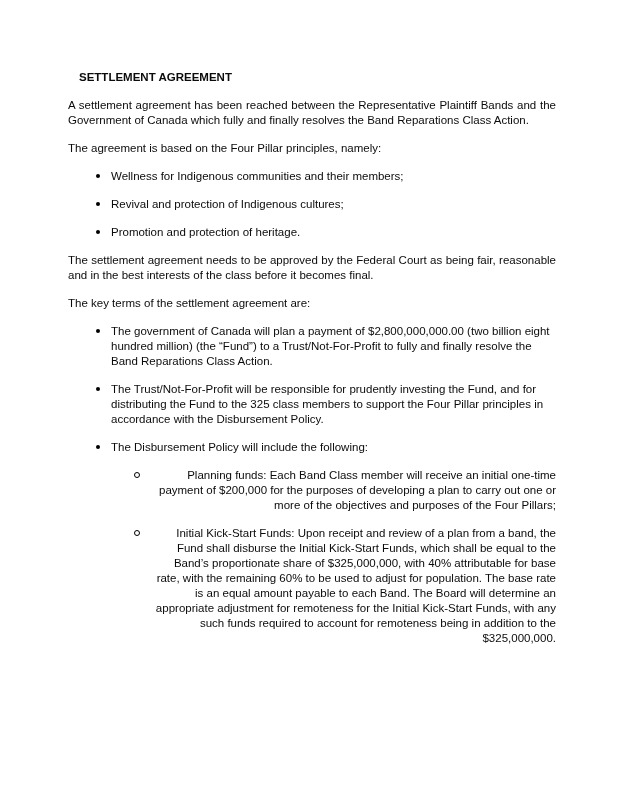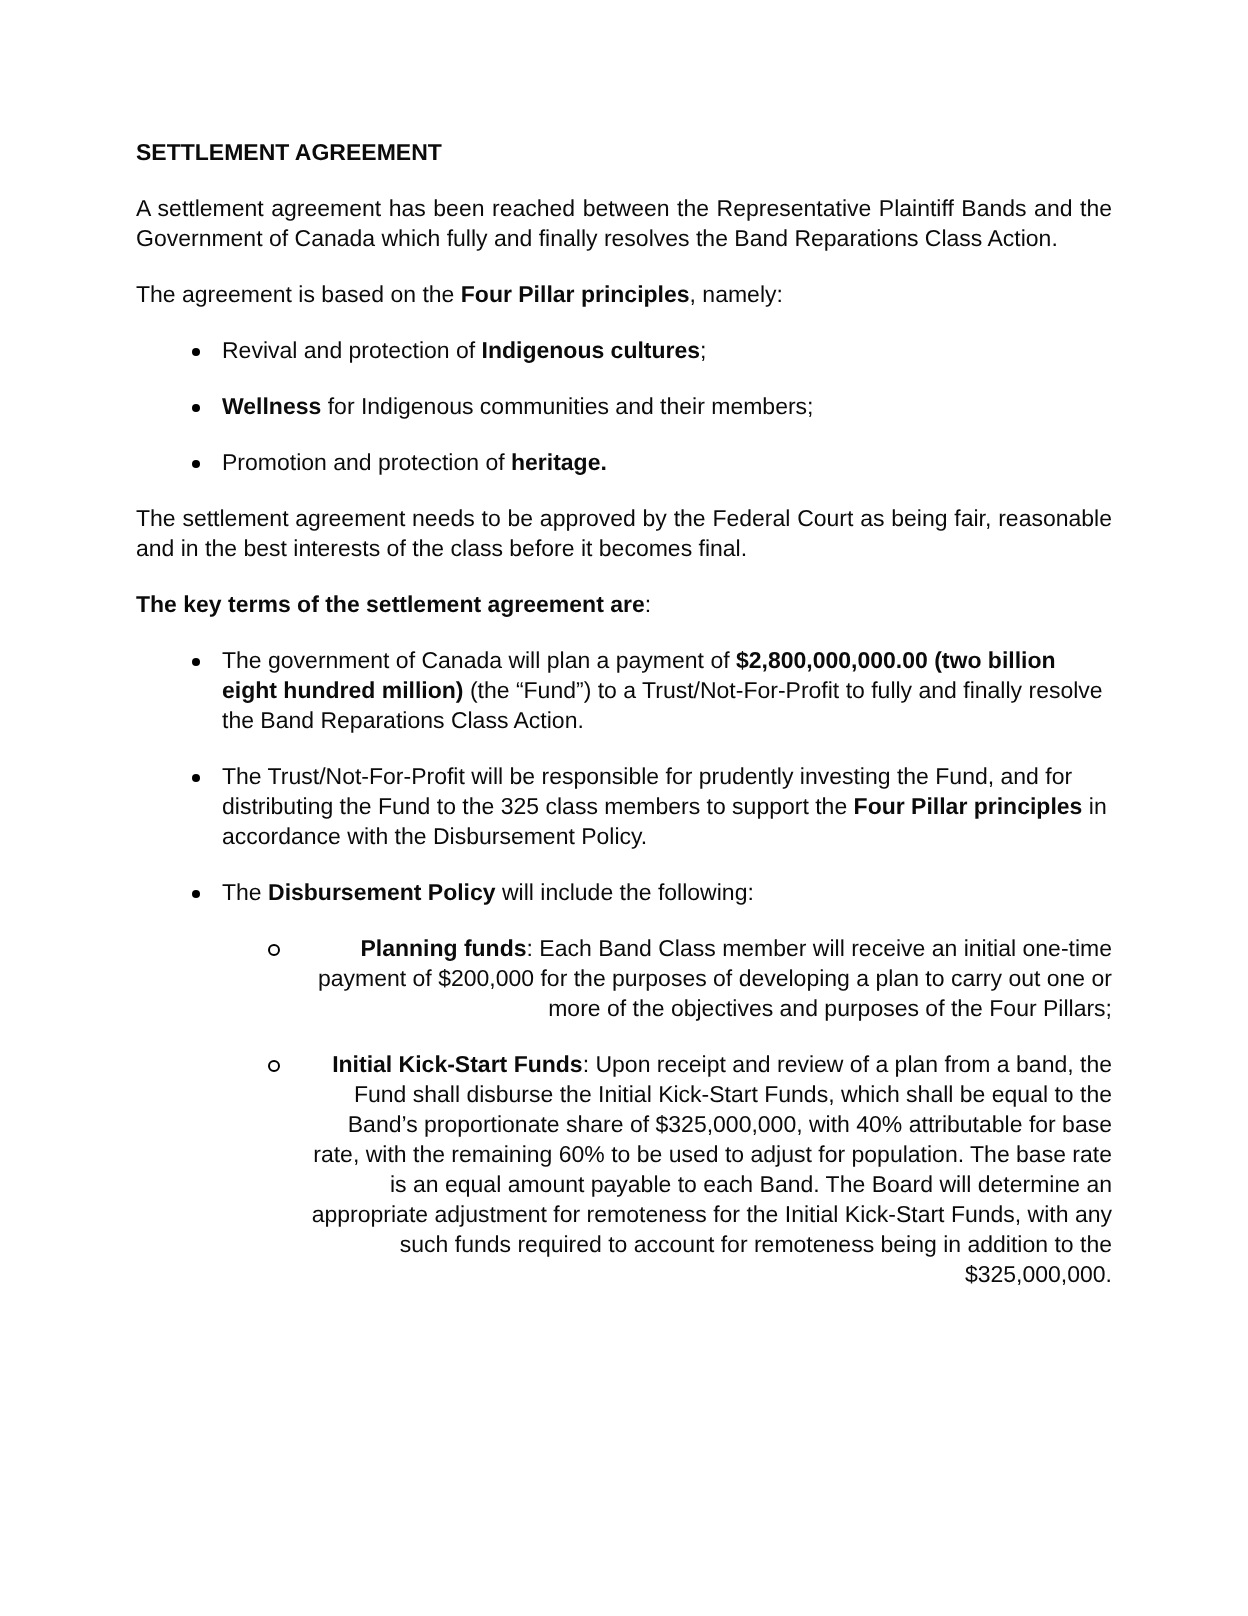--- a/index.html
+++ b/index.html
@@ -26,30 +26,30 @@
   .content {
     position: absolute;
     left: 68px;
     top: 70px;
     width: 488px;
   }
   .doc-title {
     font-size: 11.5px;
     line-height: 15px;
     font-weight: bold;
-    margin: 0 0 13px 0;
+    margin: 0 0 13px 11px;
   }
   p {
     margin: 1px 0 13px 0;
     text-align: left;
   }
   p.just {
     text-align: justify;
   }
-  b { font-weight: bold; }
+  b { font-weight: normal; }
   ul {
     list-style: none;
     margin: 0;
     padding: 0 0 0 43px;
   }
   ul.l1 > li {
     position: relative;
     margin: 0 0 13px 0;
     text-align: left;
   }
@@ -91,22 +91,22 @@
 <div class="page">
   <div class="content">
 
     <h1 class="doc-title">SETTLEMENT AGREEMENT</h1>
 
     <p class="just">A settlement agreement has been reached between the Representative Plaintiff Bands and the Government of Canada which fully and finally resolves the Band Reparations Class Action.</p>
 
     <p><span>The agreement is based on the </span><b>Four Pillar principles</b><span>, namely:</span></p>
 
     <ul class="l1">
+      <li><span class="bullet-disc"></span><b>Wellness</b><span> for Indigenous communities and their members;</span></li>
       <li><span class="bullet-disc"></span><span>Revival and protection of </span><b>Indigenous cultures</b><span>;</span></li>
-      <li><span class="bullet-disc"></span><b>Wellness</b><span> for Indigenous communities and their members;</span></li>
       <li><span class="bullet-disc"></span><span>Promotion and protection of </span><b>heritage.</b></li>
     </ul>
 
     <p class="just">The settlement agreement needs to be approved by the Federal Court as being fair, reasonable and in the best interests of the class before it becomes final.</p>
 
     <p><b>The key terms of the settlement agreement are</b><span>:</span></p>
 
     <ul class="l1">
       <li><span class="bullet-disc"></span><span>The government of Canada will plan a payment of </span><b>$2,800,000,000.00 (two billion eight hundred million)</b><span> (the “Fund”) to a Trust/Not-For-Profit to fully and finally resolve the Band Reparations Class Action.</span></li>
 

